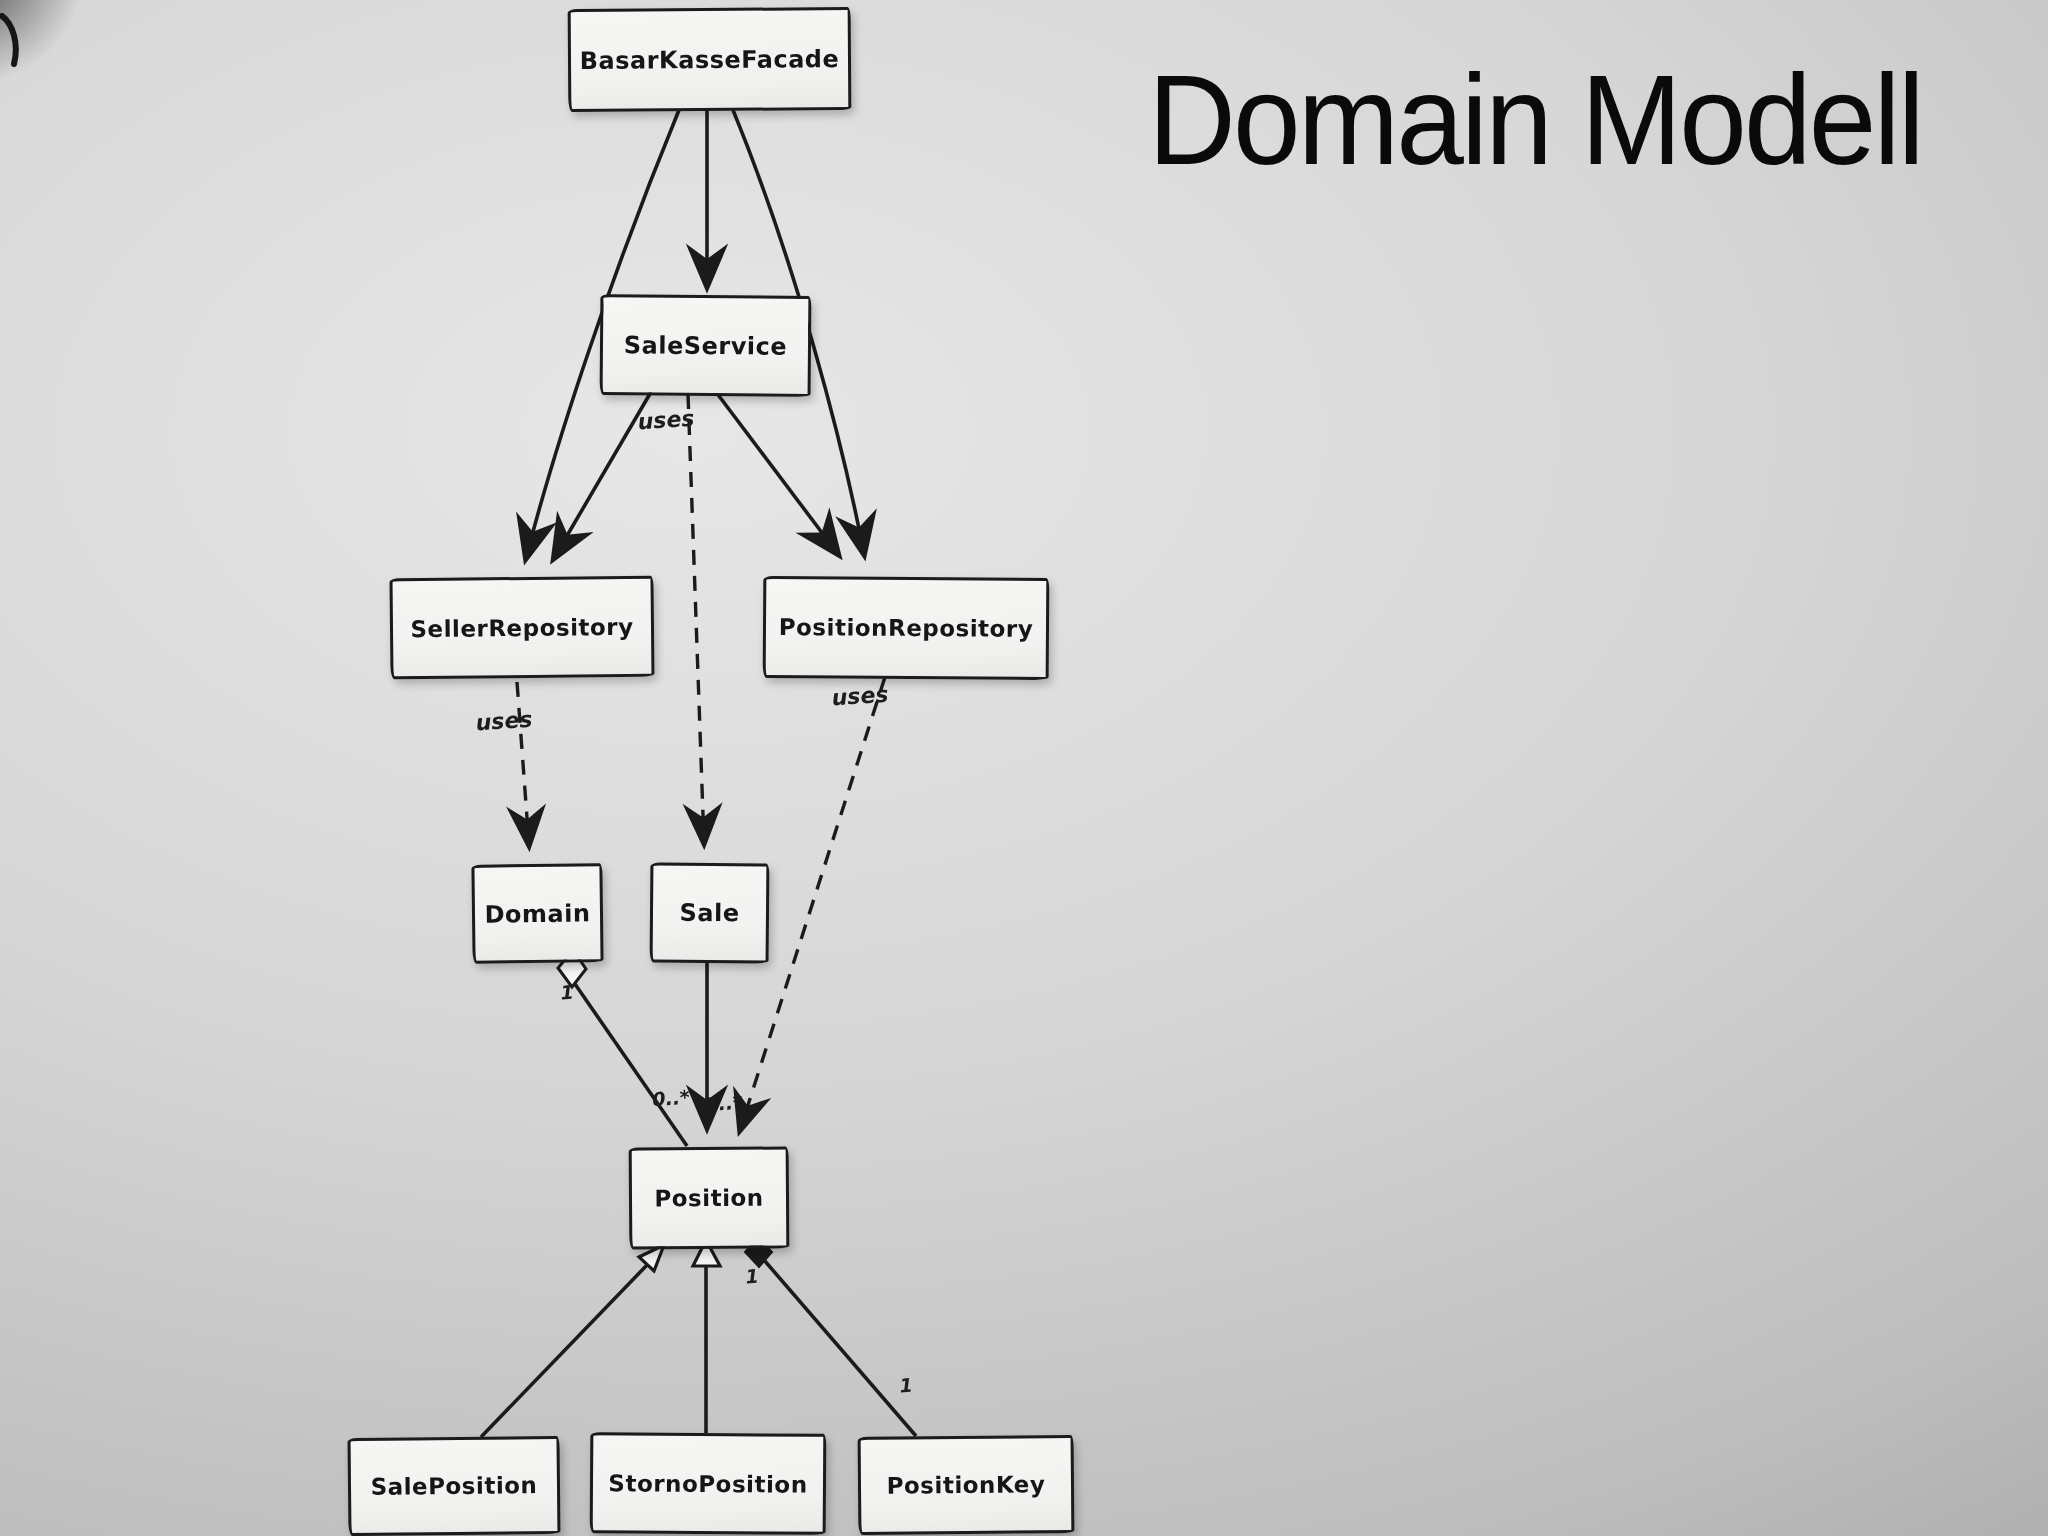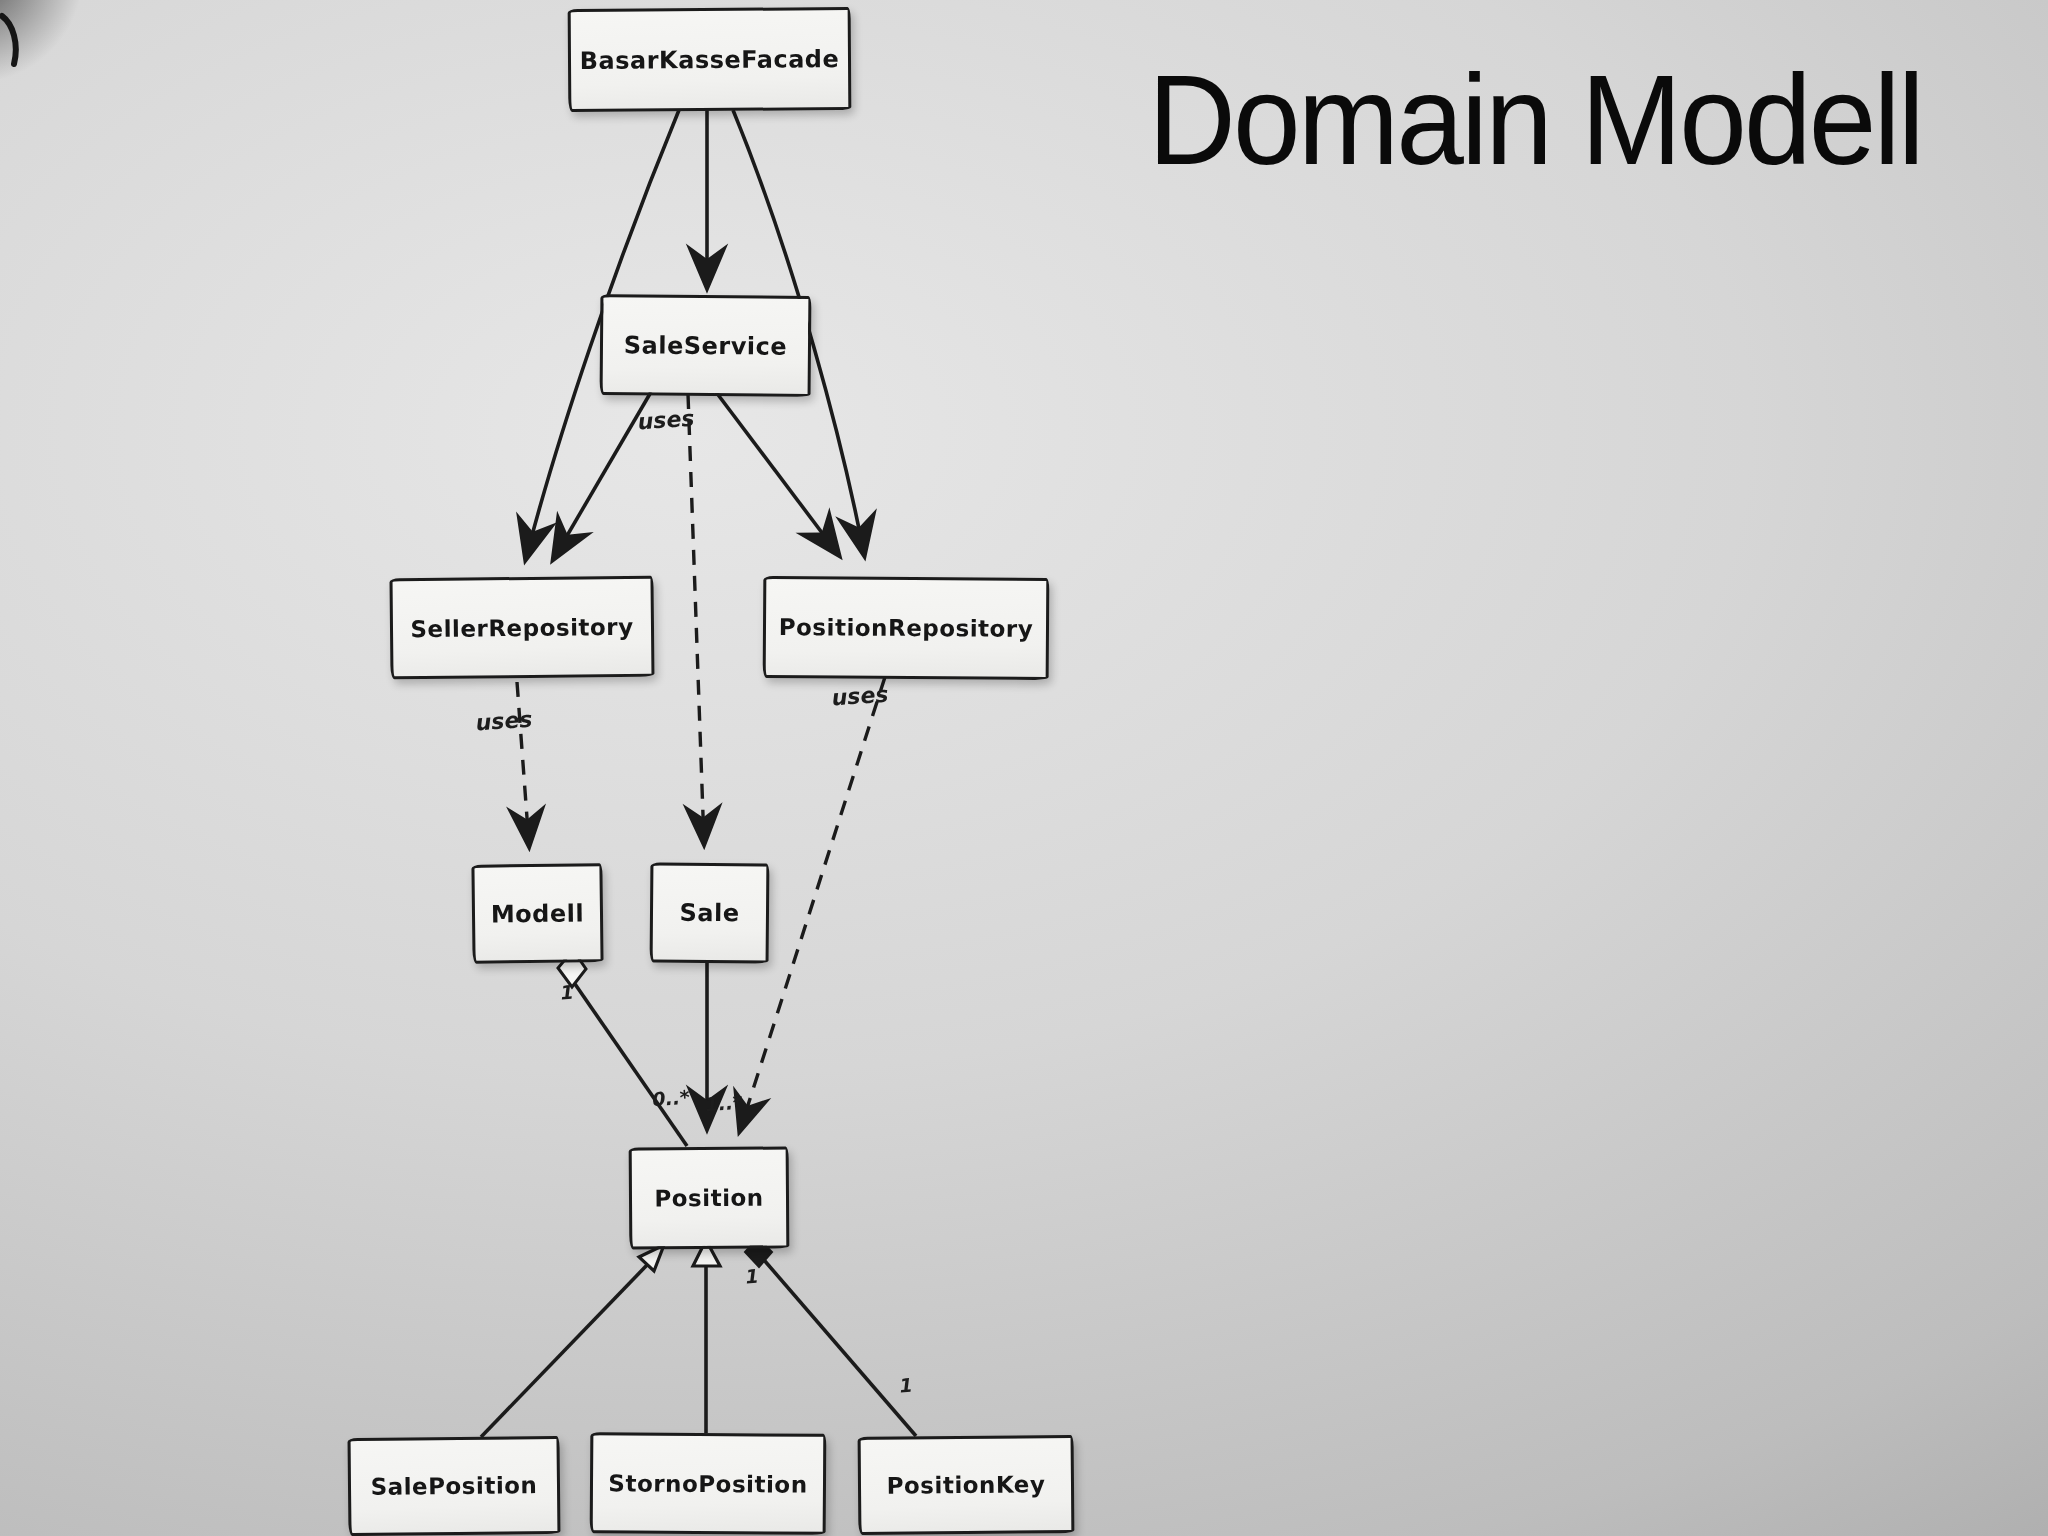--- a/index.html
+++ b/index.html
@@ -96,21 +96,21 @@
 
   <div class="node" style="left:390px;top:577px;width:258px;height:95px;font-size:23px;transform:rotate(-0.6deg);">
     <span>SellerRepository</span>
   </div>
 
   <div class="node" style="left:763px;top:577px;width:280px;height:96px;font-size:23px;transform:rotate(0.4deg);">
     <span>PositionRepository</span>
   </div>
 
   <div class="node" style="left:472px;top:864px;width:125px;height:93px;font-size:24px;transform:rotate(-0.7deg);">
-    <span>Modell</span>
+    <span>Domain</span>
   </div>
 
   <div class="node" style="left:650px;top:863px;width:113px;height:94px;font-size:24px;transform:rotate(0.5deg);">
     <span>Sale</span>
   </div>
 
   <div class="node" style="left:629px;top:1147px;width:154px;height:96px;font-size:23px;transform:rotate(-0.4deg);">
     <span>Position</span>
   </div>
 

